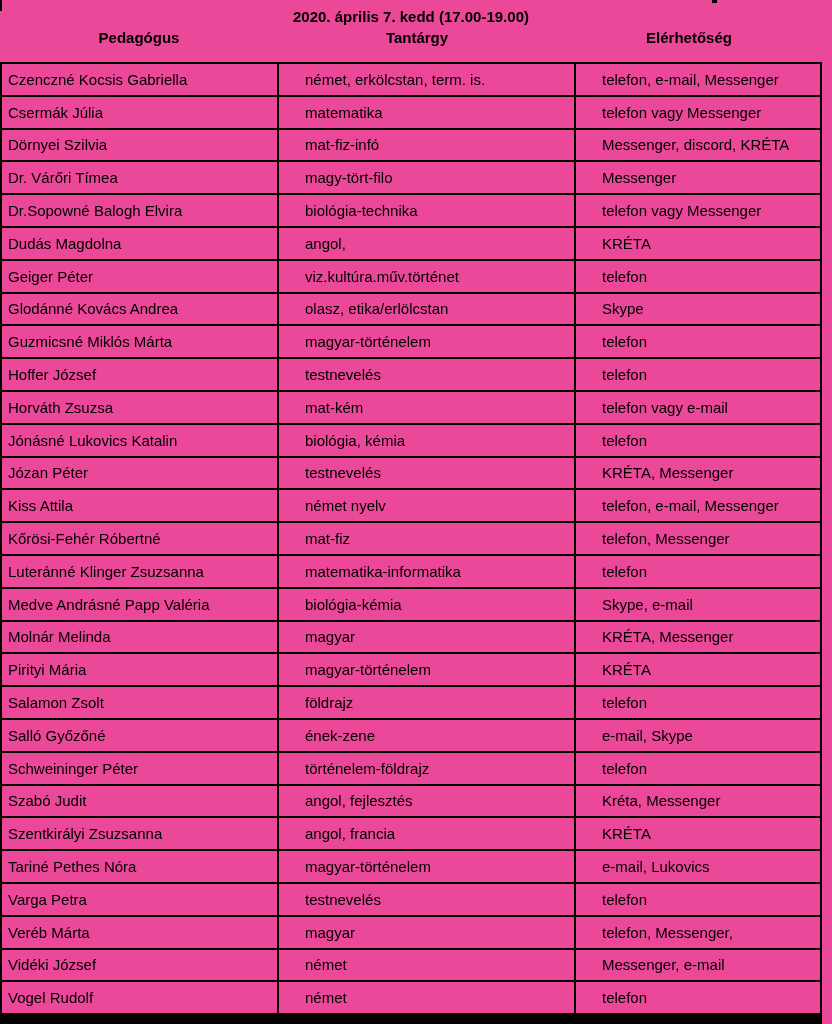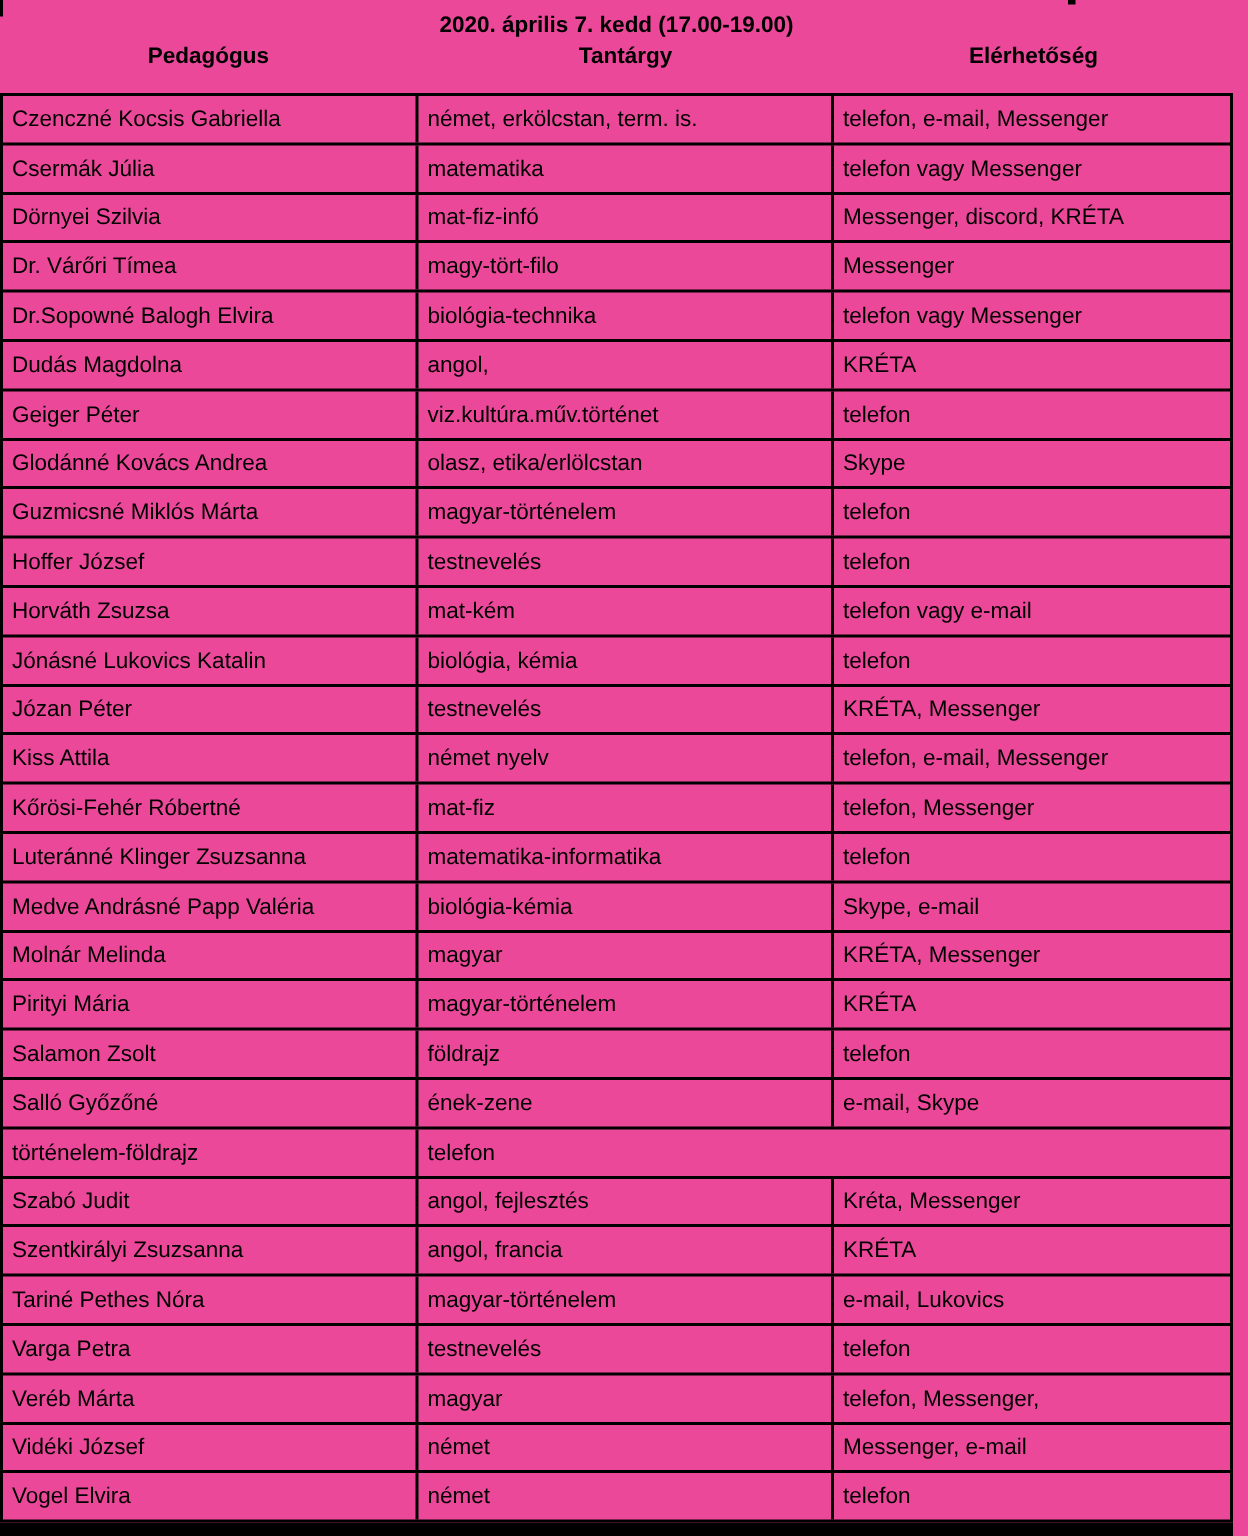--- a/index.html
+++ b/index.html
@@ -43,20 +43,21 @@
     width:822px;
     box-sizing:border-box;
     border:2px solid #000;
     border-bottom:none;
   }
   .row {
     display:flex;
     height:32.8px;
     box-sizing:border-box;
     border-bottom:2px solid #000;
+    gap:20px;
   }
   .cell {
     font-size:15px;
     display:flex;
     align-items:center;
     padding-left:6px;
     box-sizing:border-box;
     white-space:nowrap;
     overflow:hidden;
   }
@@ -184,20 +185,21 @@
         <div class="cell c0">Salamon Zsolt</div>
         <div class="cell c1">földrajz</div>
         <div class="cell c2">telefon</div>
       </div>
       <div class="row">
         <div class="cell c0">Salló Győzőné</div>
         <div class="cell c1">ének-zene</div>
         <div class="cell c2">e-mail, Skype</div>
       </div>
       <div class="row">
+        <div class="cell c0">Schweininger Péter</div>
         <div class="cell c1">történelem-földrajz</div>
         <div class="cell c2">telefon</div>
       </div>
       <div class="row">
         <div class="cell c0">Szabó Judit</div>
         <div class="cell c1">angol, fejlesztés</div>
         <div class="cell c2">Kréta, Messenger</div>
       </div>
       <div class="row">
         <div class="cell c0">Szentkirályi Zsuzsanna</div>
@@ -218,20 +220,20 @@
         <div class="cell c0">Veréb Márta</div>
         <div class="cell c1">magyar</div>
         <div class="cell c2">telefon, Messenger,</div>
       </div>
       <div class="row">
         <div class="cell c0">Vidéki József</div>
         <div class="cell c1">német</div>
         <div class="cell c2">Messenger, e-mail</div>
       </div>
       <div class="row">
-        <div class="cell c0">Vogel Elvira</div>
+        <div class="cell c0">Vogel Rudolf</div>
         <div class="cell c1">német</div>
         <div class="cell c2">telefon</div>
       </div>
     </div>
 
   <div class="bottom-strip"></div>
 </div>
 
 </body></html>

